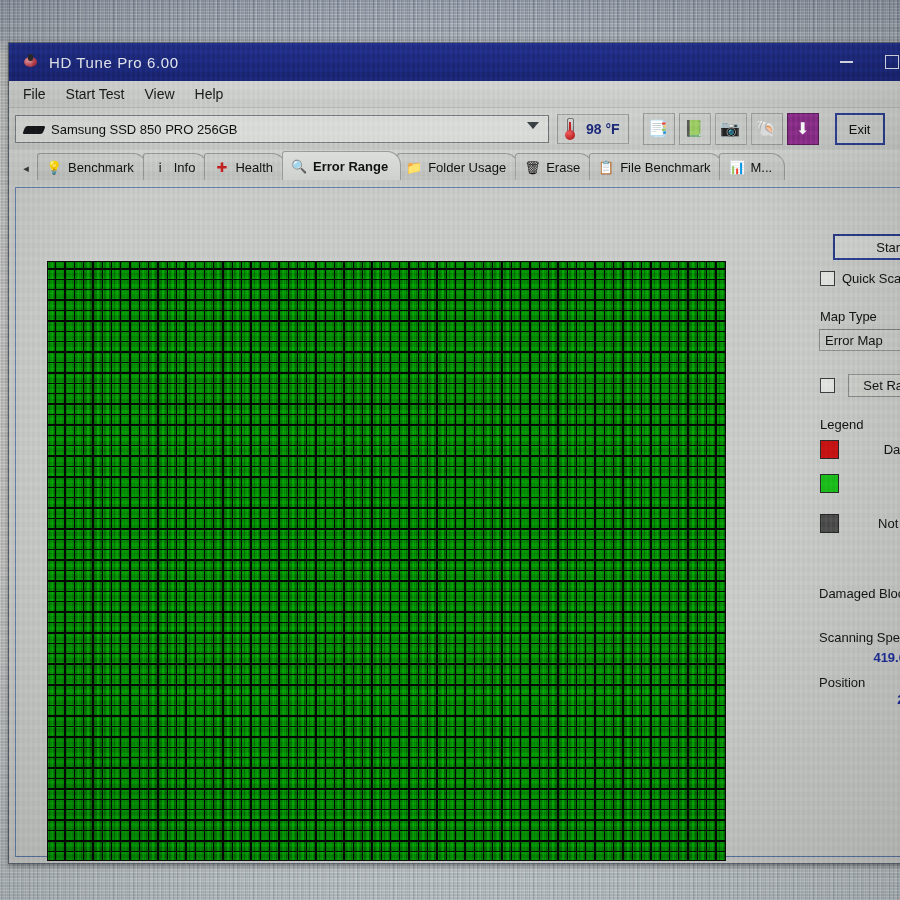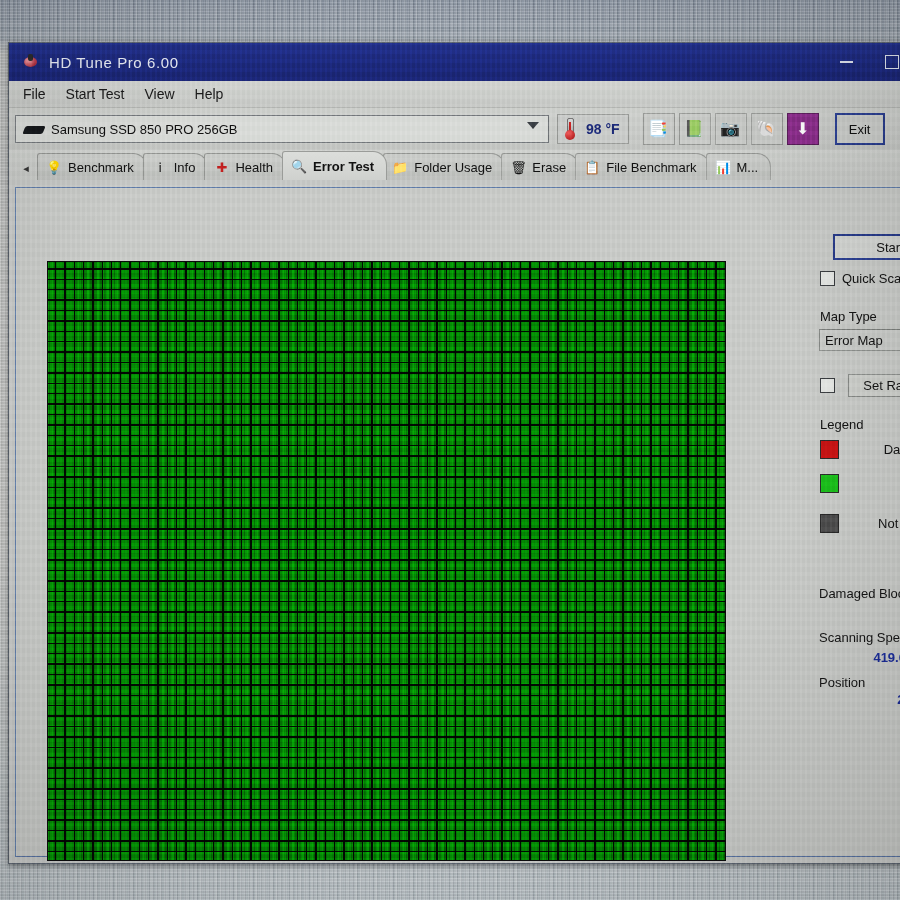--- a/index.html
+++ b/index.html
@@ -260,21 +260,21 @@
     <div class="tab">
       <span class="ic">ℹ</span>
       <span>Info</span>
     </div>
     <div class="tab">
       <span class="ic" style="color:#c32020">✚</span>
       <span>Health</span>
     </div>
     <div class="tab active">
       <span class="ic">🔍</span>
-      <span>Error Test</span>
+      <span>Error Range</span>
     </div>
     <div class="tab">
       <span class="ic">📁</span>
       <span>Folder Usage</span>
     </div>
     <div class="tab">
       <span class="ic">🗑</span>
       <span>Erase</span>
     </div>
     <div class="tab">

